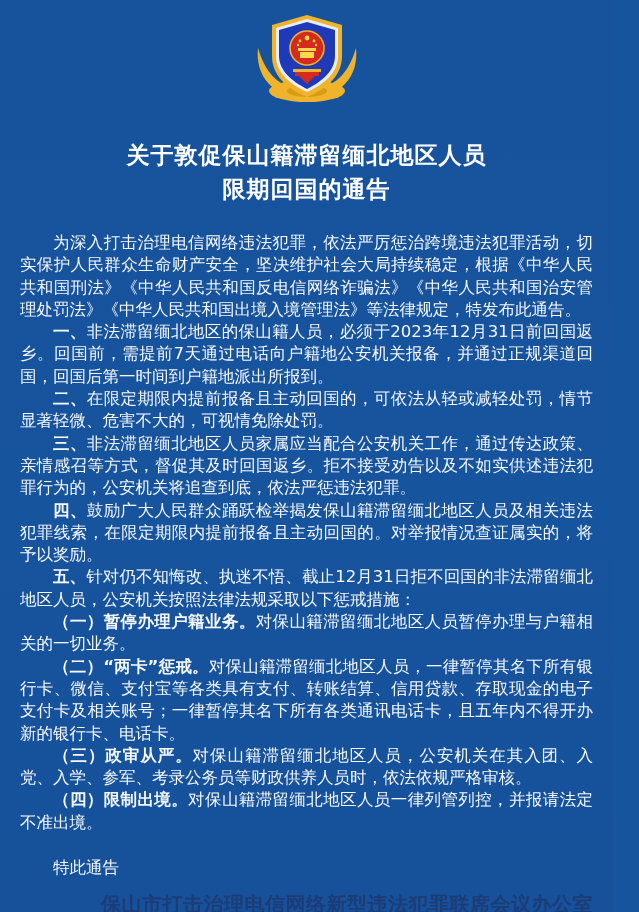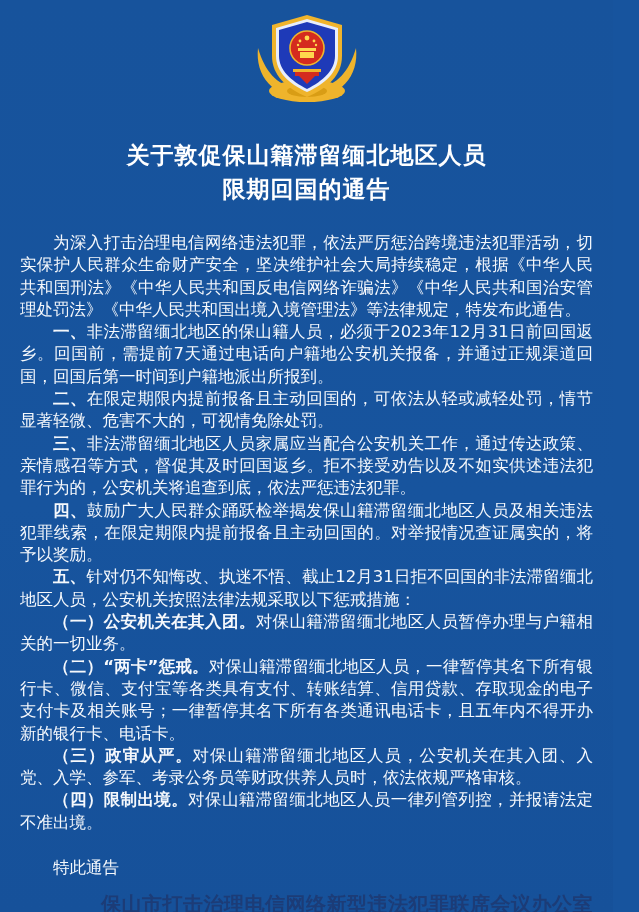--- a/index.html
+++ b/index.html
@@ -123,21 +123,21 @@
 
   <div class="body-text">
     <p class="para">为深入打击治理电信网络违法犯罪，依法严厉惩治跨境违法犯罪活动，切实保护人民群众生命财产安全，坚决维护社会大局持续稳定，根据《中华人民共和国刑法》《中华人民共和国反电信网络诈骗法》《中华人民共和国治安管理处罚法》《中华人民共和国出境入境管理法》等法律规定，特发布此通告。</p>
 
     <p class="para"><span class="marker">一、</span><span>非法滞留缅北地区的保山籍人员，必须于2023年12月31日前回国返乡。回国前，需提前7天通过电话向户籍地公安机关报备，并通过正规渠道回国，回国后第一时间到户籍地派出所报到。</span></p>
     <p class="para"><span class="marker">二、</span><span>在限定期限内提前报备且主动回国的，可依法从轻或减轻处罚，情节显著轻微、危害不大的，可视情免除处罚。</span></p>
     <p class="para"><span class="marker">三、</span><span>非法滞留缅北地区人员家属应当配合公安机关工作，通过传达政策、亲情感召等方式，督促其及时回国返乡。拒不接受劝告以及不如实供述违法犯罪行为的，公安机关将追查到底，依法严惩违法犯罪。</span></p>
     <p class="para"><span class="marker">四、</span><span>鼓励广大人民群众踊跃检举揭发保山籍滞留缅北地区人员及相关违法犯罪线索，在限定期限内提前报备且主动回国的。对举报情况查证属实的，将予以奖励。</span></p>
     <p class="para"><span class="marker">五、</span><span>针对仍不知悔改、执迷不悟、截止12月31日拒不回国的非法滞留缅北地区人员，公安机关按照法律法规采取以下惩戒措施：</span></p>
 
-    <p class="para"><span class="marker">（一）</span><span class="lead">公安机关在其入团。</span><span>对保山籍滞留缅北地区人员暂停办理与户籍相关的一切业务。</span></p>
+    <p class="para"><span class="marker">（一）</span><span class="lead">暂停办理户籍业务。</span><span>对保山籍滞留缅北地区人员暂停办理与户籍相关的一切业务。</span></p>
     <p class="para"><span class="marker">（二）</span><span class="lead">“两卡”惩戒。</span><span>对保山籍滞留缅北地区人员，一律暂停其名下所有银行卡、微信、支付宝等各类具有支付、转账结算、信用贷款、存取现金的电子支付卡及相关账号；一律暂停其名下所有各类通讯电话卡，且五年内不得开办新的银行卡、电话卡。</span></p>
     <p class="para"><span class="marker">（三）</span><span class="lead">政审从严。</span><span>对保山籍滞留缅北地区人员，公安机关在其入团、入党、入学、参军、考录公务员等财政供养人员时，依法依规严格审核。</span></p>
     <p class="para"><span class="marker">（四）</span><span class="lead">限制出境。</span><span>对保山籍滞留缅北地区人员一律列管列控，并报请法定不准出境。</span></p>
   </div>
 
   <div class="closing">特此通告</div>
 
   <div class="signature">保山市打击治理电信网络新型违法犯罪联席会议办公室</div>
 
   <div class="bottom-row">

